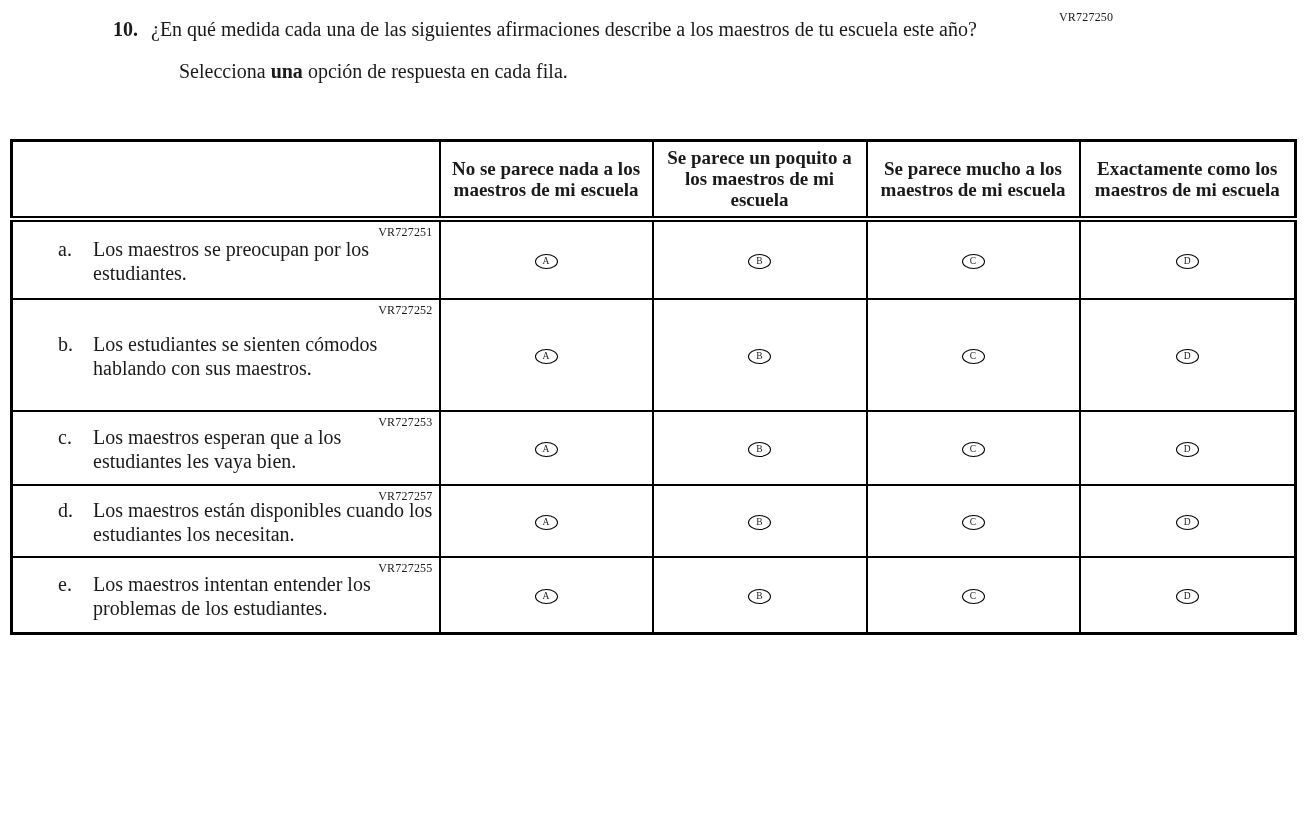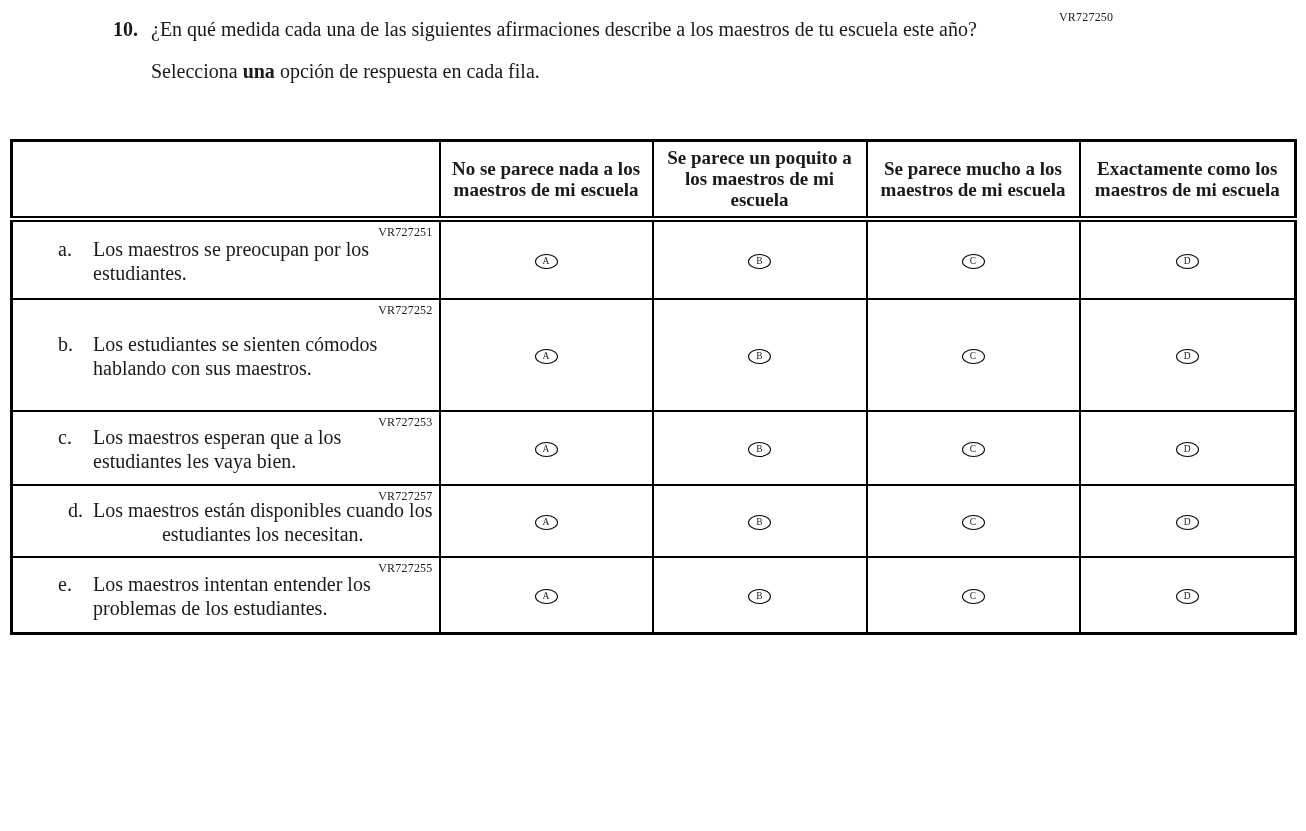--- a/index.html
+++ b/index.html
@@ -37,20 +37,21 @@
   .q-body { max-width: 860px; }
   .q-text {
     font-size: 20px;
     line-height: 27px;
     max-width: 845px;
   }
   .q-instruction {
     font-size: 20px;
     line-height: 26px;
     margin-top: 15px;
+    margin-left: 28px;
   }
   .q-instruction b { font-weight: bold; }
 
   table.grid {
     position: absolute;
     left: 10px;
     top: 139px;
     width: 1284px;
     border-collapse: collapse;
     table-layout: fixed;
@@ -74,21 +75,21 @@
     text-align: center;
     vertical-align: middle;
     padding: 2px 6px;
   }
   
   table.grid { border: 3px solid #000000; }
 
   tbody tr:nth-child(1) td { height: 80px; }
   tbody tr:nth-child(2) td { height: 112px; }
   tbody tr:nth-child(3) td { height: 74px; }
-  tbody tr:nth-child(4) td { height: 72px; text-align: center; }
+  tbody tr:nth-child(4) td { height: 72px; }
   tbody tr:nth-child(5) td { height: 77px; }
   tbody tr:nth-child(6) td { height: 76px; }
   tbody tr:nth-child(7) td { height: 110px; }
 
   td.stmt {
     position: relative;
     vertical-align: middle;
     padding: 8px 6px 6px 45px;
   }
   .vr-code {

